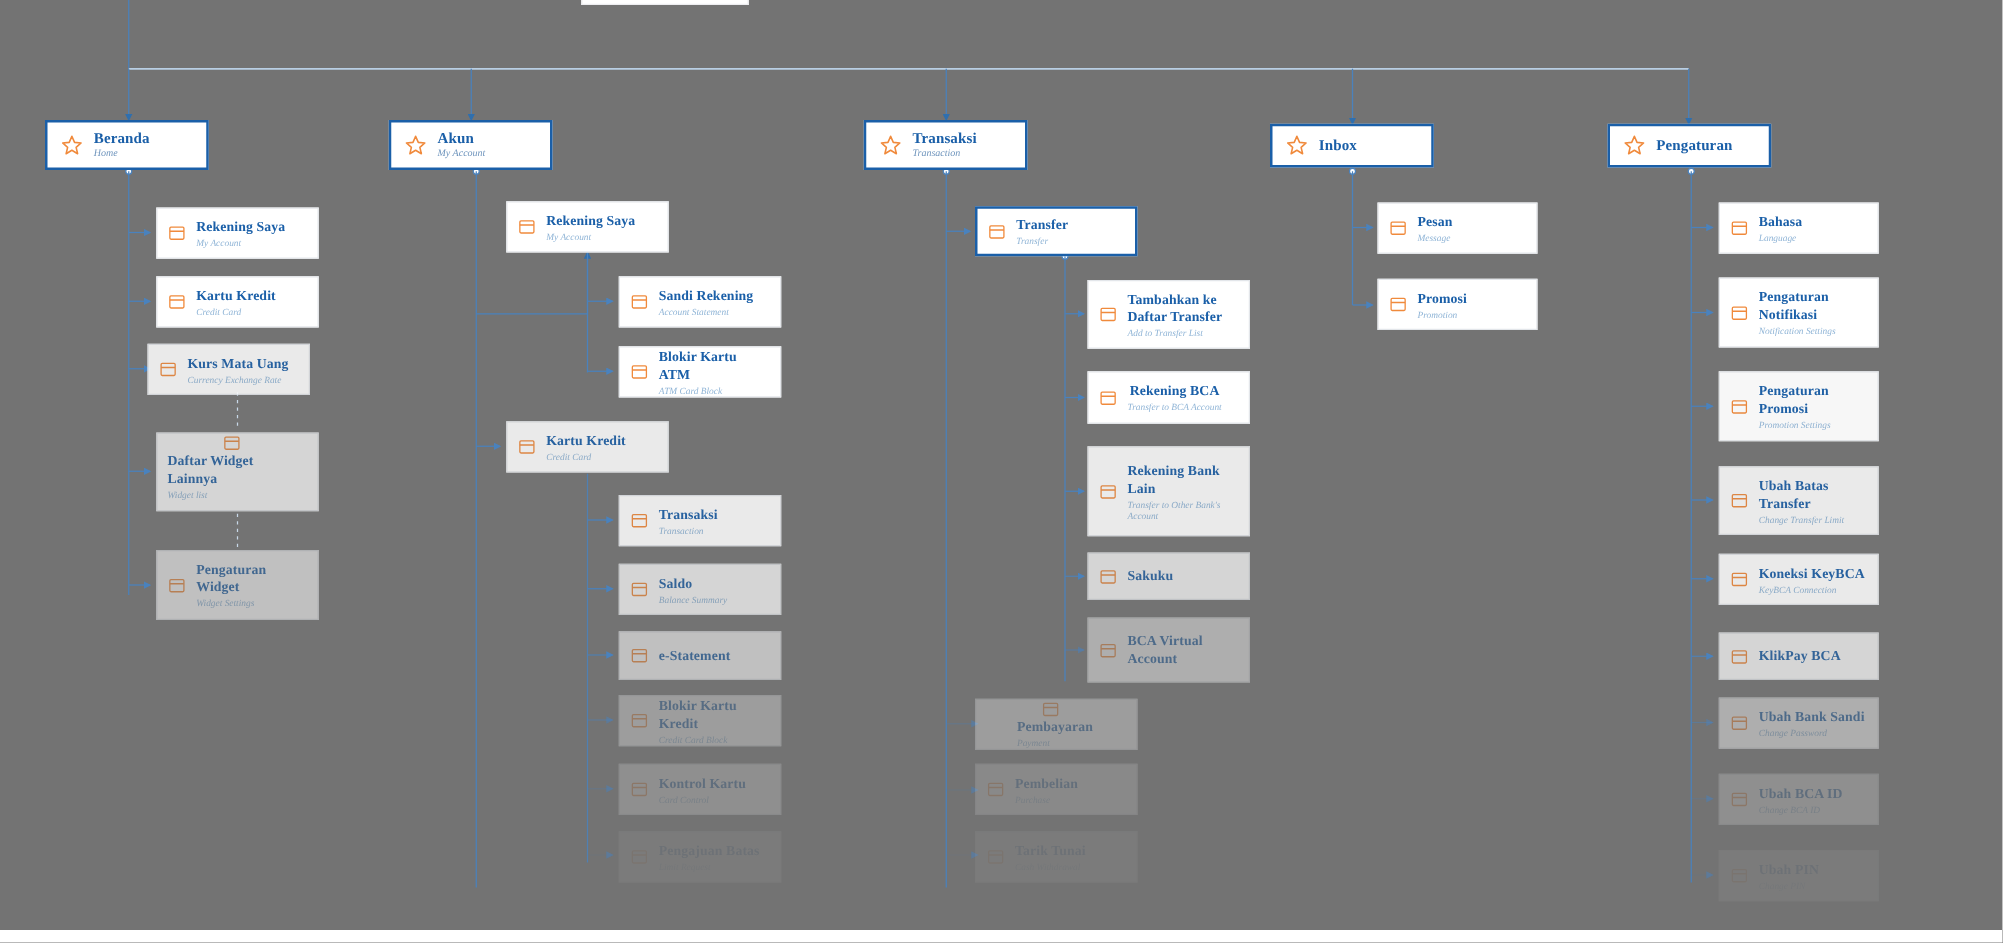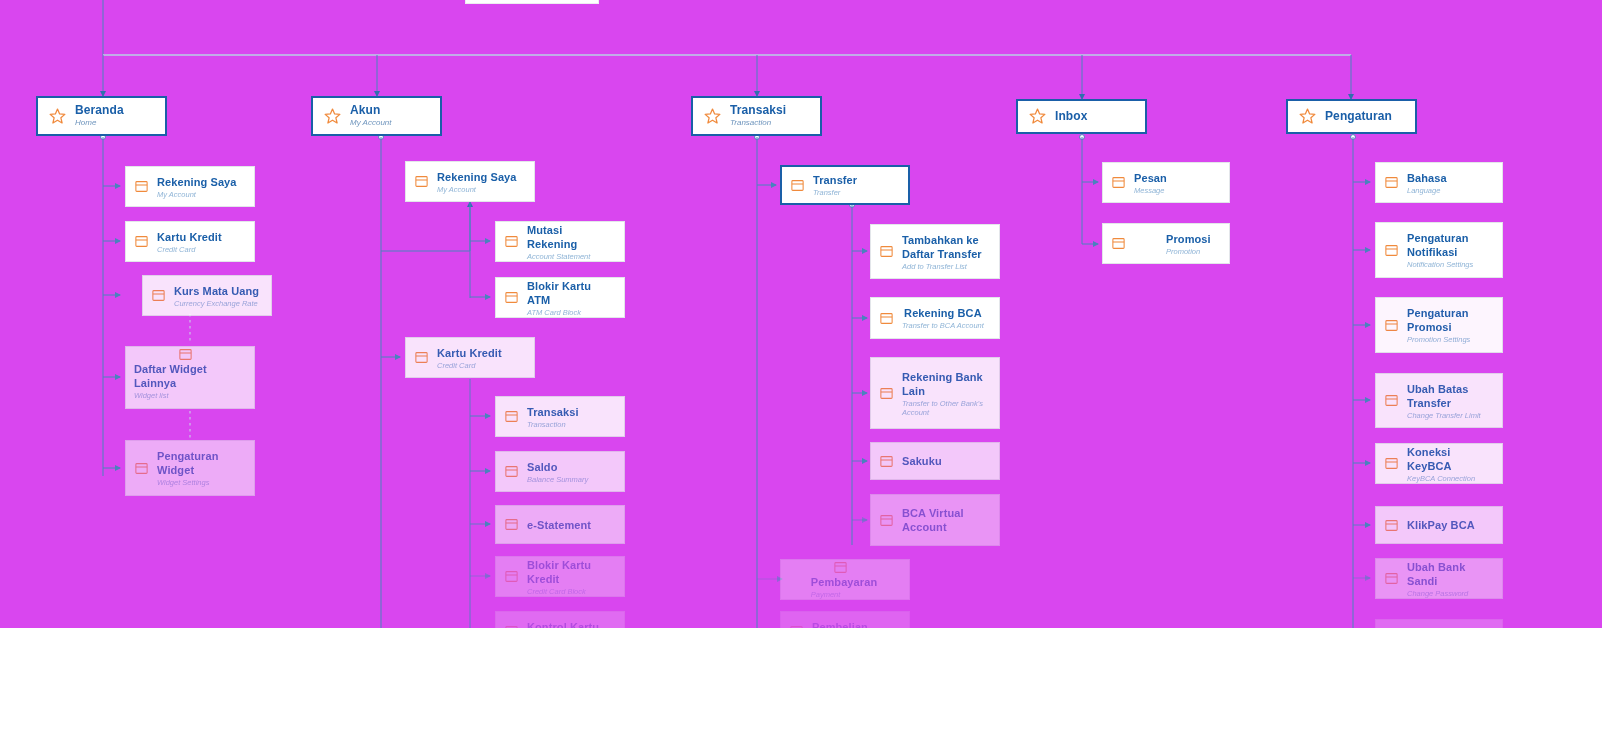--- a/index.html
+++ b/index.html
@@ -3,23 +3,24 @@
 <meta charset="utf-8">
 <style>
   html,body{margin:0;padding:0;background:#ffffff;}
   body{
     font-family:"Liberation Sans","DejaVu Sans",sans-serif;
     -webkit-font-smoothing:antialiased;
   }
   #canvas{
     position:relative;
     width:1602px;
-    height:628px;
+    height:744px;
     overflow:hidden;
-    background:#d946ef;
+    background:#737373;
+    font-family:Liberation Serif, serif;
   }
   svg.wires{
     position:absolute;
     left:0; top:0;
     width:1602px; height:754px;
     pointer-events:none;
   }
 
   
   .node{
@@ -282,21 +283,21 @@
           <rect x="2.5" y="3.5" width="15" height="13" rx="1.2" fill="none" stroke="#f08a3c" stroke-width="1.4"></rect>
           <line x1="2.5" y1="8" x2="17.5" y2="8" stroke="#f08a3c" stroke-width="1.4"></line>
         </svg>
     </span>
     <span class="txt">
       <span class="title">Kartu Kredit</span>
       <span class="sub">Credit Card</span>
     </span>
   </div>
 
-  <div class="node child f85" style="left:142px;top:275px;width:130px;height:41px;">
+  <div class="node child f85" style="left:118px;top:275px;width:130px;height:41px;">
     <span class="ico">
       <svg width="15" height="15" viewBox="0 0 20 20">
           <rect x="2.5" y="3.5" width="15" height="13" rx="1.2" fill="none" stroke="#f08a3c" stroke-width="1.4"></rect>
           <line x1="2.5" y1="8" x2="17.5" y2="8" stroke="#f08a3c" stroke-width="1.4"></line>
         </svg>
     </span>
     <span class="txt">
       <span class="title">Kurs Mata Uang</span>
       <span class="sub">Currency Exchange Rate</span>
     </span>
@@ -342,21 +343,21 @@
   </div>
 
   <div class="node child" style="left:495px;top:221px;width:130px;height:41px;">
     <span class="ico">
       <svg width="15" height="15" viewBox="0 0 20 20">
           <rect x="2.5" y="3.5" width="15" height="13" rx="1.2" fill="none" stroke="#f08a3c" stroke-width="1.4"></rect>
           <line x1="2.5" y1="8" x2="17.5" y2="8" stroke="#f08a3c" stroke-width="1.4"></line>
         </svg>
     </span>
     <span class="txt">
-      <span class="title">Mutasi Rekening</span>
+      <span class="title">Sandi Rekening</span>
       <span class="sub">Account Statement</span>
     </span>
   </div>
 
   <div class="node child" style="left:495px;top:277px;width:130px;height:41px;">
     <span class="ico">
       <svg width="15" height="15" viewBox="0 0 20 20">
           <rect x="2.5" y="3.5" width="15" height="13" rx="1.2" fill="none" stroke="#f08a3c" stroke-width="1.4"></rect>
           <line x1="2.5" y1="8" x2="17.5" y2="8" stroke="#f08a3c" stroke-width="1.4"></line>
         </svg>
@@ -578,21 +579,21 @@
           <rect x="2.5" y="3.5" width="15" height="13" rx="1.2" fill="none" stroke="#f08a3c" stroke-width="1.4"></rect>
           <line x1="2.5" y1="8" x2="17.5" y2="8" stroke="#f08a3c" stroke-width="1.4"></line>
         </svg>
     </span>
     <span class="txt">
       <span class="title">Pesan</span>
       <span class="sub">Message</span>
     </span>
   </div>
 
-  <div class="node child" style="left:1102px;top:223px;width:128px;height:41px;gap:32px;">
+  <div class="node child" style="left:1102px;top:223px;width:128px;height:41px;">
     <span class="ico">
       <svg width="15" height="15" viewBox="0 0 20 20">
           <rect x="2.5" y="3.5" width="15" height="13" rx="1.2" fill="none" stroke="#f08a3c" stroke-width="1.4"></rect>
           <line x1="2.5" y1="8" x2="17.5" y2="8" stroke="#f08a3c" stroke-width="1.4"></line>
         </svg>
     </span>
     <span class="txt">
       <span class="title">Promosi</span>
       <span class="sub">Promotion</span>
     </span>

